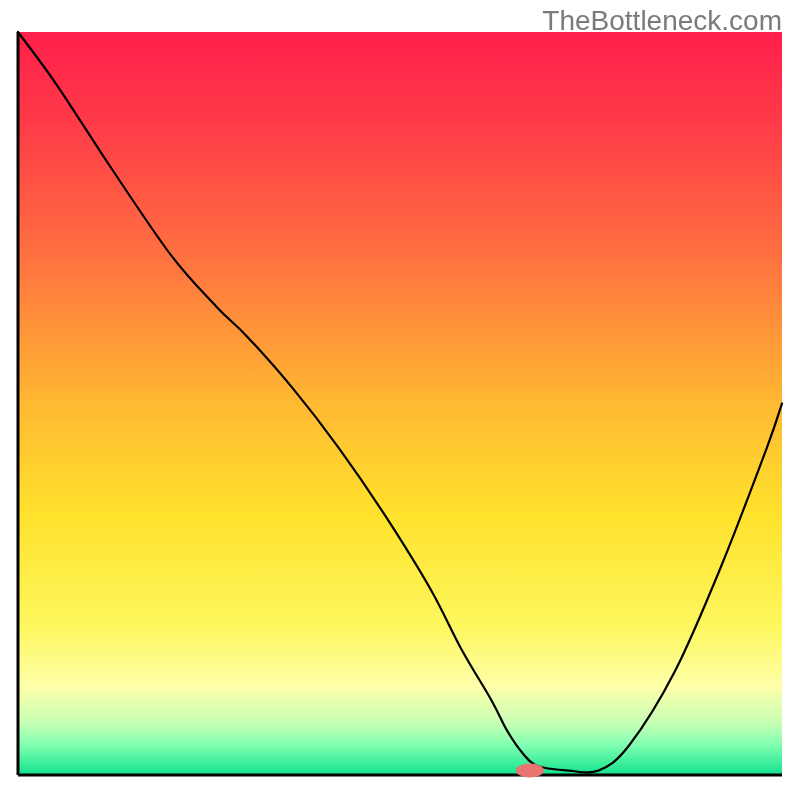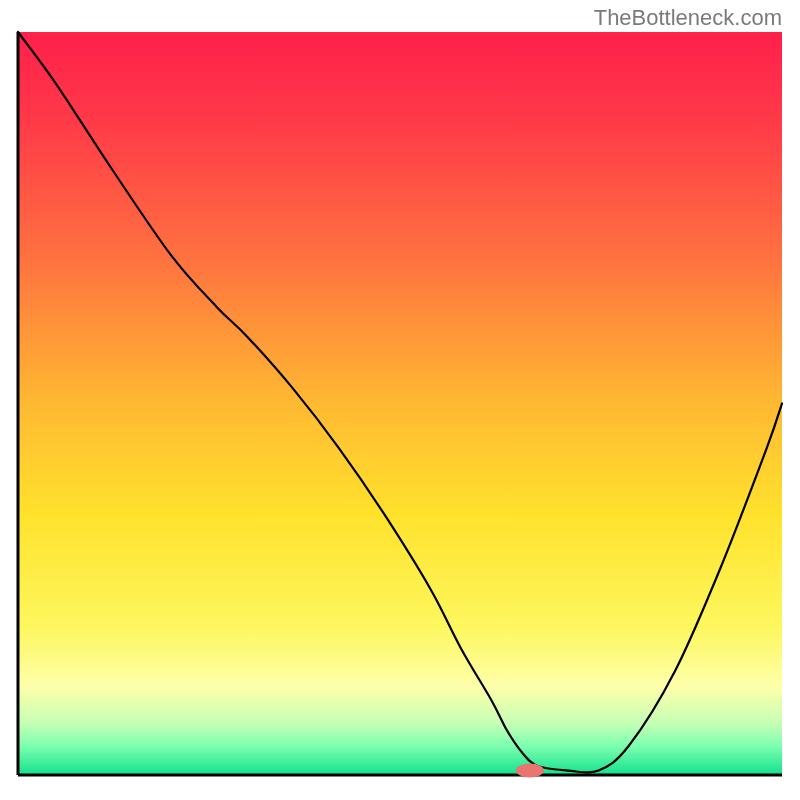--- a/index.html
+++ b/index.html
@@ -13,21 +13,21 @@
   .chart-container {
     position: relative;
     width: 800px;
     height: 800px;
   }
   .watermark {
     position: absolute;
     top: 5px;
     right: 18px;
     font-family: Arial, sans-serif;
-    font-size: 22px;
+    font-size: 28px;
     color: #7a7a7a;
     font-weight: 500;
     z-index: 10;
   }
   svg {
     display: block;
   }
 </style>
 </head>
 <body>

